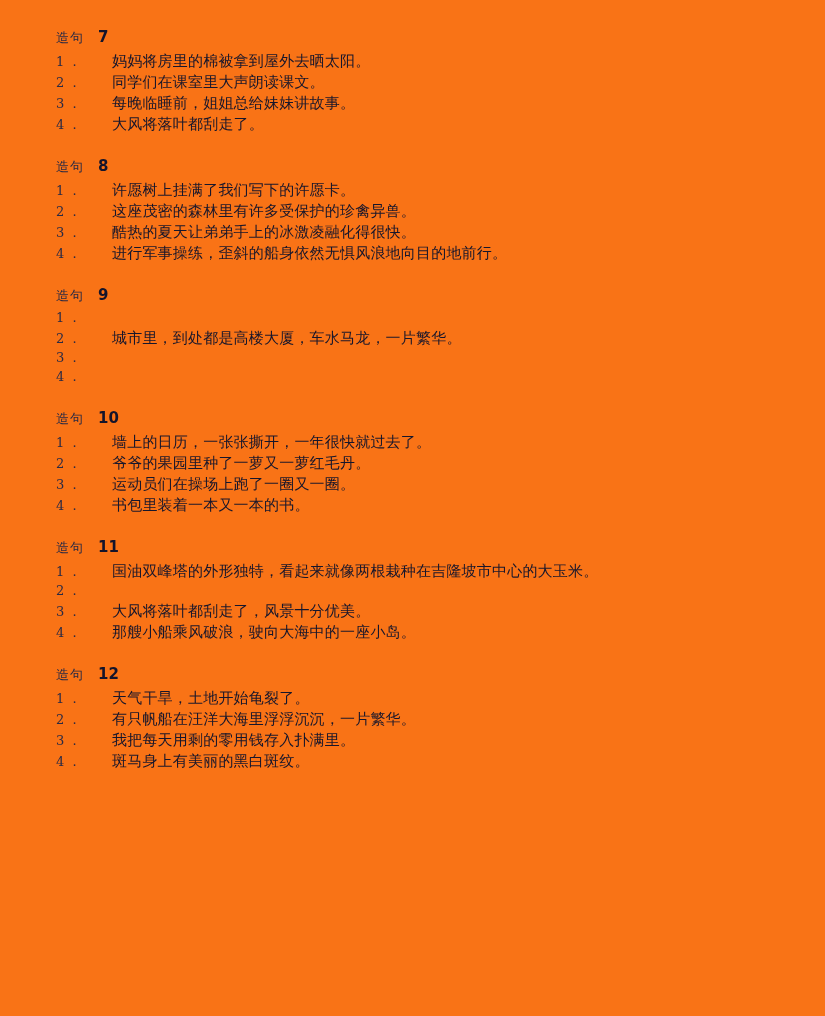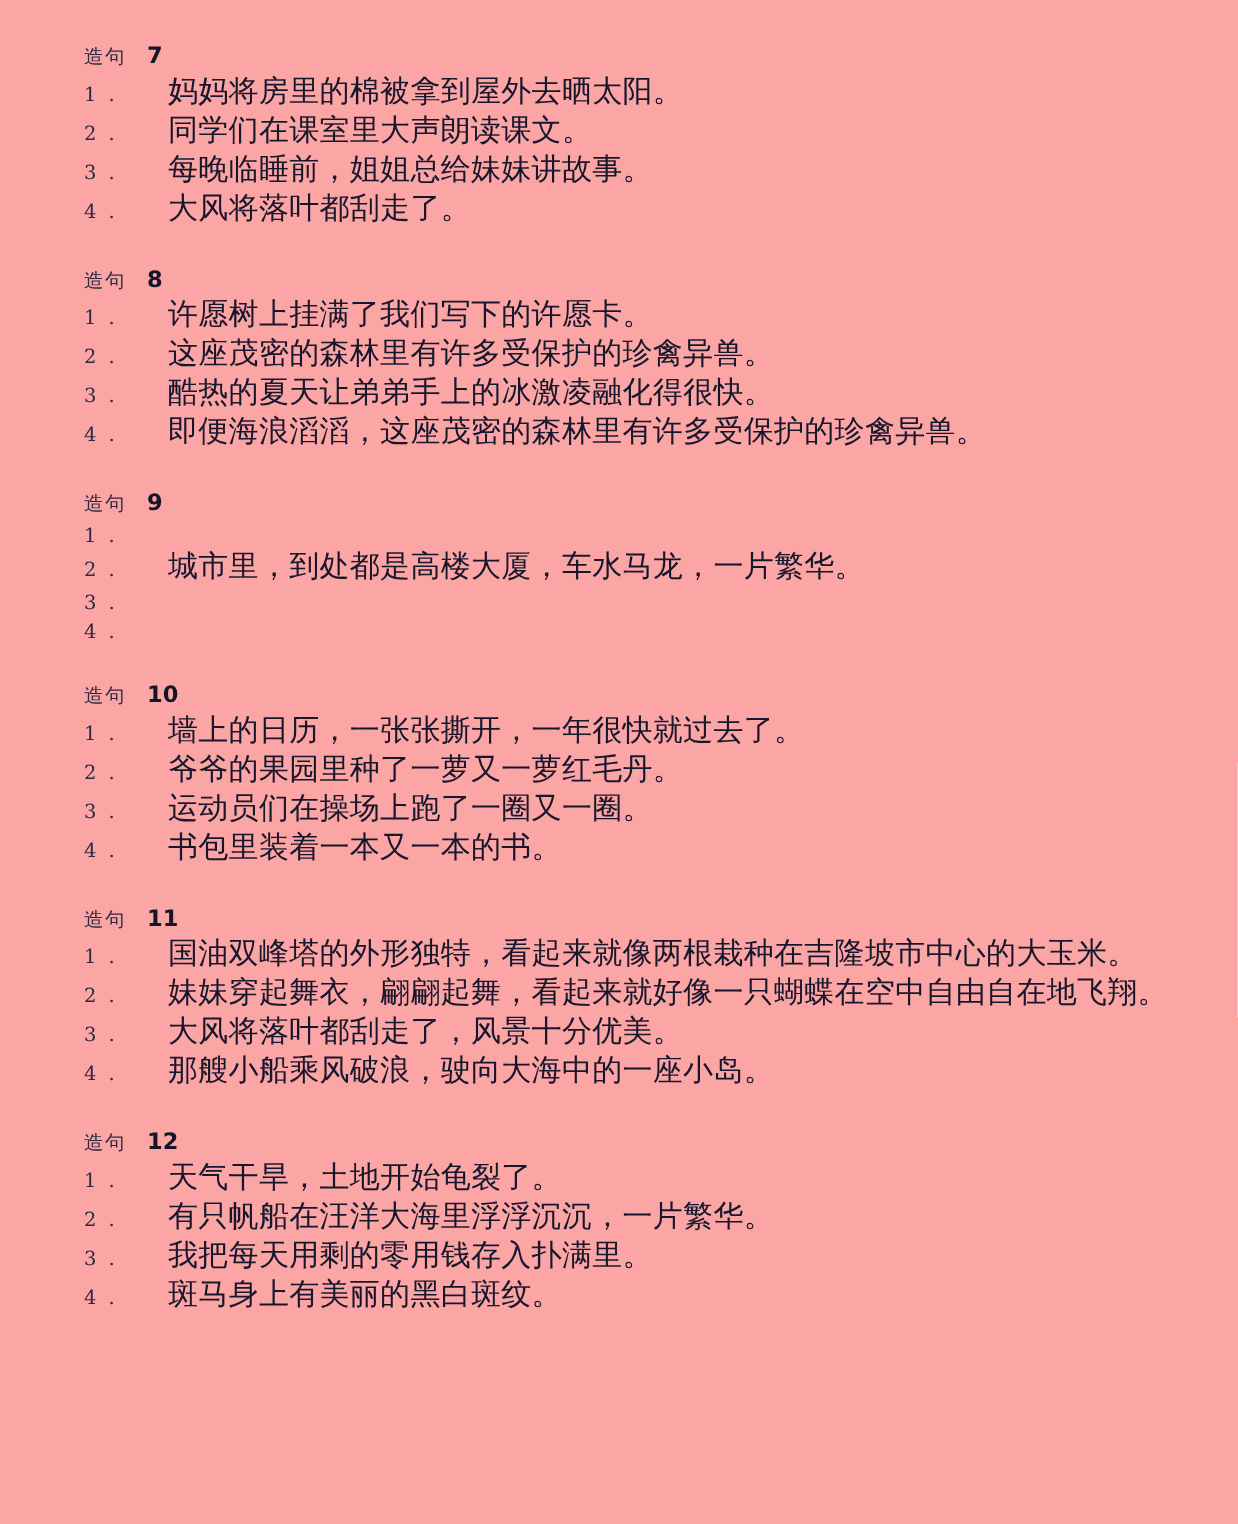--- a/index.html
+++ b/index.html
@@ -12,21 +12,21 @@
     height: 1016px;
     font-family: "DejaVu Serif", "Liberation Serif", serif;
     color: #1b1b2e;
     overflow: hidden;
   }
   .page {
     box-sizing: border-box;
     width: 825px;
     height: 1016px;
     padding: 28px 40px 20px 56px;
-    background: #fca5a5;
+    background: #f97316;
   }
   .group {
     margin-bottom: 26px;
   }
   .group:last-child {
     margin-bottom: 0;
   }
   .group-header {
     display: flex;
     align-items: baseline;
@@ -58,24 +58,24 @@
   }
   .item-number {
     width: 56px;
     flex: 0 0 56px;
     font-size: 13px;
     color: #2a2a44;
     letter-spacing: 2px;
     font-family: "DejaVu Serif", "Liberation Serif", serif;
   }
   .item-text {
-    font-size: 20px;
+    font-size: 15px;
     color: #16162c;
     letter-spacing: 0.2px;
-    font-family: Liberation Mono, monospace;
+    font-family: Liberation Sans, sans-serif;
     white-space: nowrap;
   }
 </style>
 </head>
 <body>
 
 <div class="page">
 
   <div class="group">
     <div class="group-header">
@@ -115,21 +115,21 @@
       <li class="item">
         <span class="item-number">2 .</span>
         <span class="item-text">这座茂密的森林里有许多受保护的珍禽异兽。</span>
       </li>
       <li class="item">
         <span class="item-number">3 .</span>
         <span class="item-text">酷热的夏天让弟弟手上的冰激凌融化得很快。</span>
       </li>
       <li class="item">
         <span class="item-number">4 .</span>
-        <span class="item-text">即便海浪滔滔，这座茂密的森林里有许多受保护的珍禽异兽。</span>
+        <span class="item-text">进行军事操练，歪斜的船身依然无惧风浪地向目的地前行。</span>
       </li>
     </ul>
   </div>
 
   <div class="group">
     <div class="group-header">
       <span class="group-label">造句</span>
       <span class="group-number">9</span>
     </div>
     <ul class="items">
@@ -179,21 +179,20 @@
       <span class="group-label">造句</span>
       <span class="group-number">11</span>
     </div>
     <ul class="items">
       <li class="item">
         <span class="item-number">1 .</span>
         <span class="item-text">国油双峰塔的外形独特，看起来就像两根栽种在吉隆坡市中心的大玉米。</span>
       </li>
       <li class="item">
         <span class="item-number">2 .</span>
-        <span class="item-text">妹妹穿起舞衣，翩翩起舞，看起来就好像一只蝴蝶在空中自由自在地飞翔。</span>
       </li>
       <li class="item">
         <span class="item-number">3 .</span>
         <span class="item-text">大风将落叶都刮走了，风景十分优美。</span>
       </li>
       <li class="item">
         <span class="item-number">4 .</span>
         <span class="item-text">那艘小船乘风破浪，驶向大海中的一座小岛。</span>
       </li>
     </ul>

